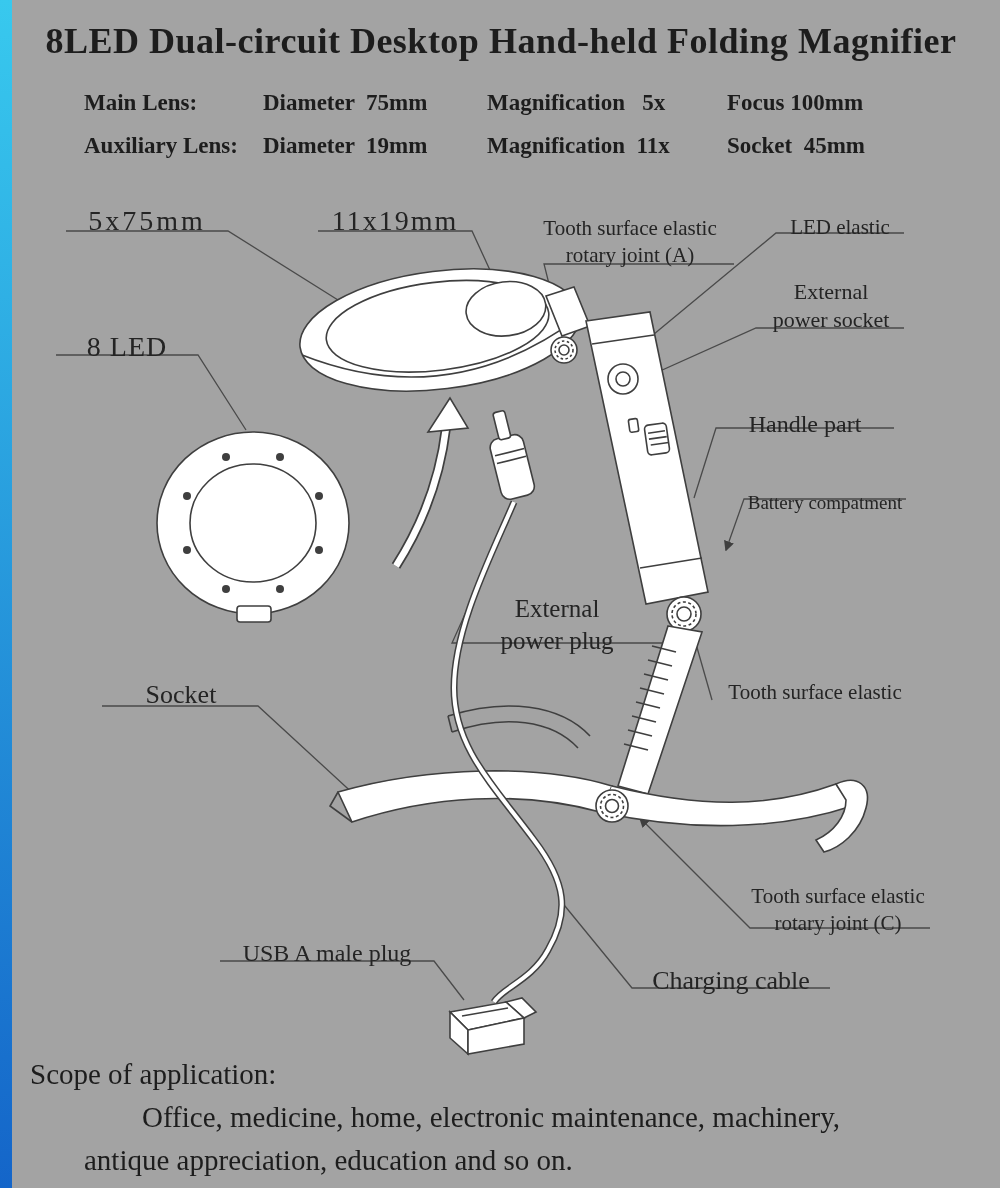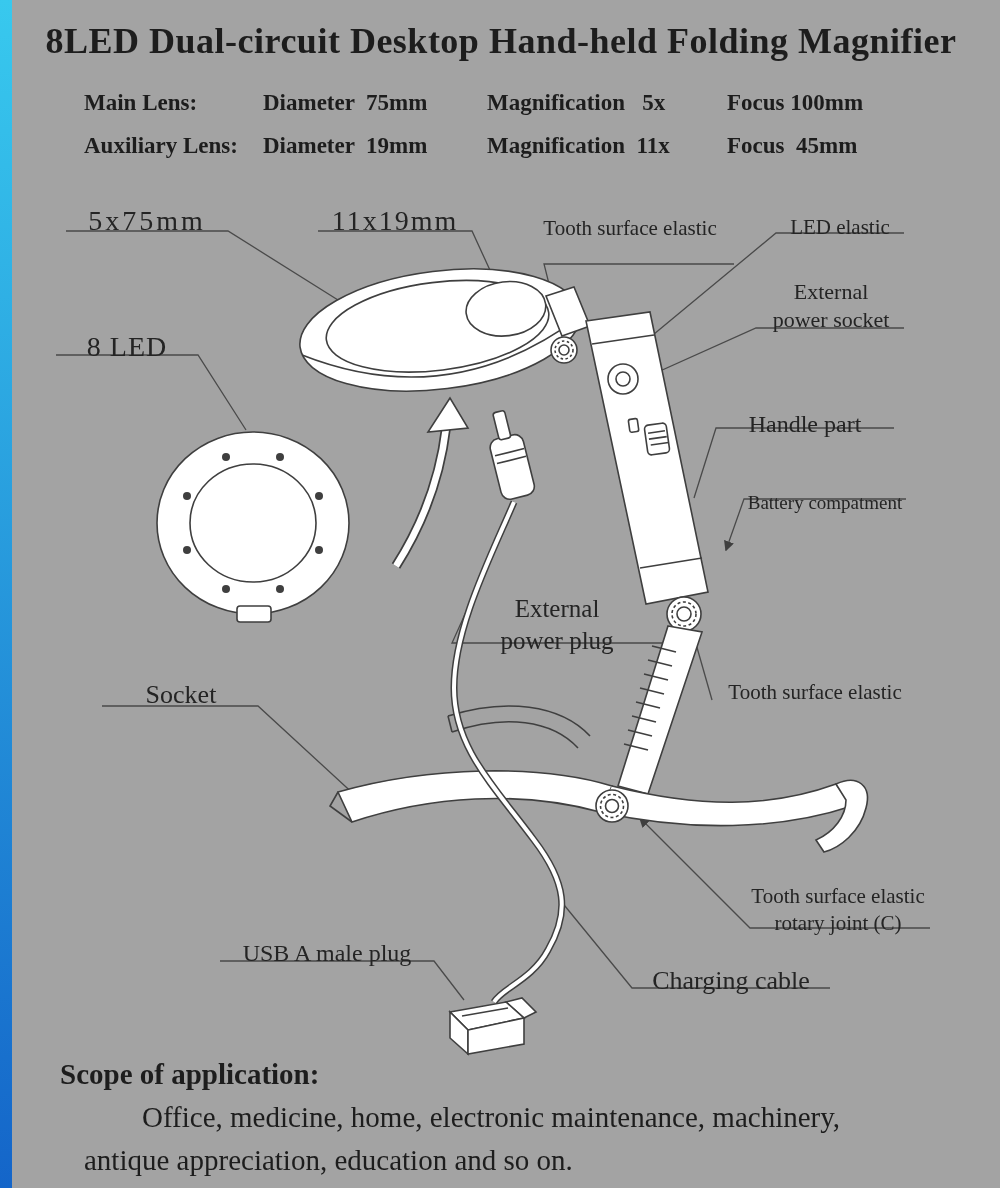--- a/index.html
+++ b/index.html
@@ -29,21 +29,21 @@
   .c-8led      { left:56px;  top:317px; width:142px; font-size:28px; letter-spacing:1px; }
   .c-handle    { left:716px; top:397px; width:178px; font-size:24px; }
   .c-battery   { left:740px; top:479px; width:170px; font-size:19px; }
   .c-pwrplug   { left:450px; top:581px; width:214px; font-size:25px; }
   .c-jointb    { left:708px; top:667px; width:214px; font-size:21px; }
   .c-socket    { left:102px; top:666px; width:158px; font-size:26px; }
   .c-jointc    { left:740px; top:871px; width:196px; font-size:21px; }
   .c-usb       { left:220px; top:926px; width:214px; font-size:24px; }
   .c-cable     { left:630px; top:952px; width:202px; font-size:26px; }
 
-  .scope-heading { position:absolute; left:60px;  top:1058px; font-size:29px; font-weight:700; z-index:2; }
+  .scope-heading { position:absolute; left:30px;  top:1058px; font-size:29px; font-weight:400; z-index:2; }
   .scope-line1   { position:absolute; left:142px; top:1101px; font-size:29px; z-index:2; }
   .scope-line2   { position:absolute; left:84px;  top:1144px; font-size:29px; z-index:2; }
 </style>
 </head>
 <body>
 
 <div class="page">
   <div class="stripe"></div>
 
   <h1 class="title">8LED Dual-circuit Desktop Hand-held Folding Magnifier</h1>
@@ -51,21 +51,21 @@
   <div class="spec-row row-main">
     <span class="s-name">Main Lens:</span>
     <span class="s-dia">Diameter  75mm</span>
     <span class="s-mag">Magnification   5x</span>
     <span class="s-foc">Focus 100mm</span>
   </div>
   <div class="spec-row row-aux">
     <span class="s-name">Auxiliary Lens:</span>
     <span class="s-dia">Diameter  19mm</span>
     <span class="s-mag">Magnification  11x</span>
-    <span class="s-foc">Focus  45mm</span>
+    <span class="s-foc">Socket  45mm</span>
   </div>
 
   <svg class="diagram" width="1000" height="1188" viewBox="0 0 1000 1188">
     <defs>
       <marker id="arr" viewBox="0 0 10 10" refX="8.5" refY="5" markerWidth="8" markerHeight="8" orient="auto">
         <path d="M0,0 L10,5 L0,10 z" fill="#3f3f3f"></path>
       </marker>
     </defs>
 
     <g stroke="#4a4a4a" stroke-width="1.3" fill="none">
@@ -181,20 +181,21 @@
         <path d="M462 1016 L508 1008"></path>
       </g>
     </g>
   </svg>
 
   <div class="callout c-mainlens">5x75mm</div>
   <div class="callout c-auxlens">11x19mm</div>
 
   <div class="callout c-jointa">
     <div>Tooth surface elastic</div>
+    <div>rotary joint (A)</div>
   </div>
 
   <div class="callout c-ledswitch">LED elastic</div>
 
   <div class="callout c-socketpwr">
     <div>External</div>
     <div>power socket</div>
   </div>
 
   <div class="callout c-8led">8 LED</div>

